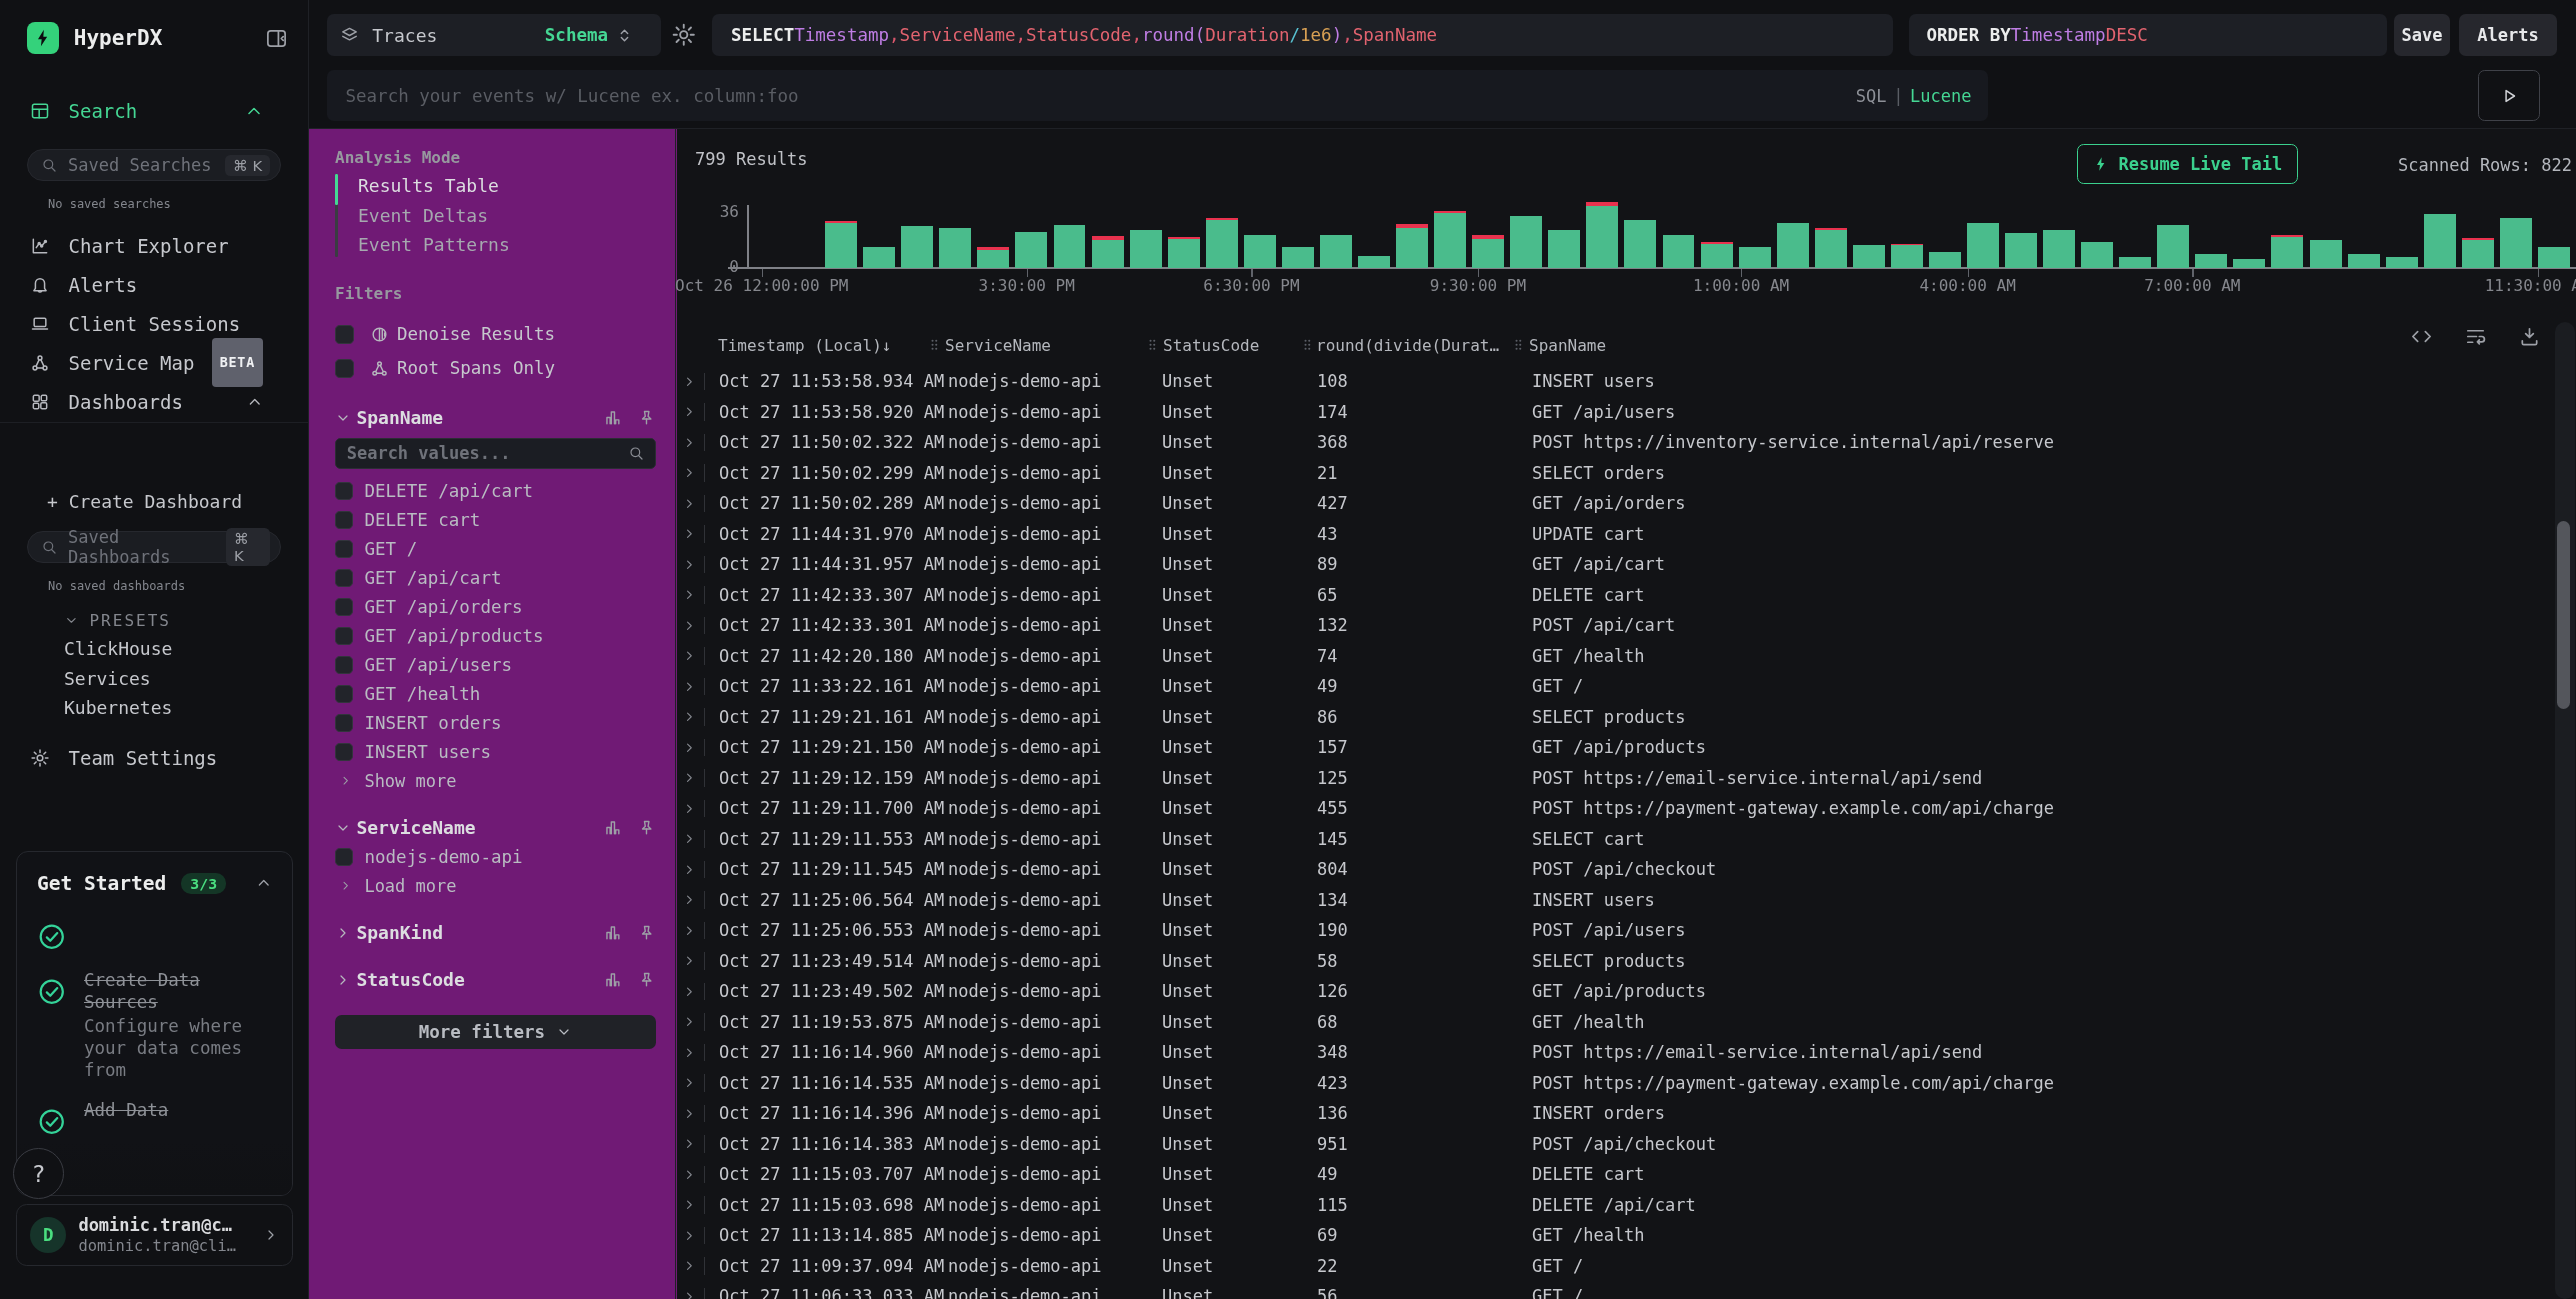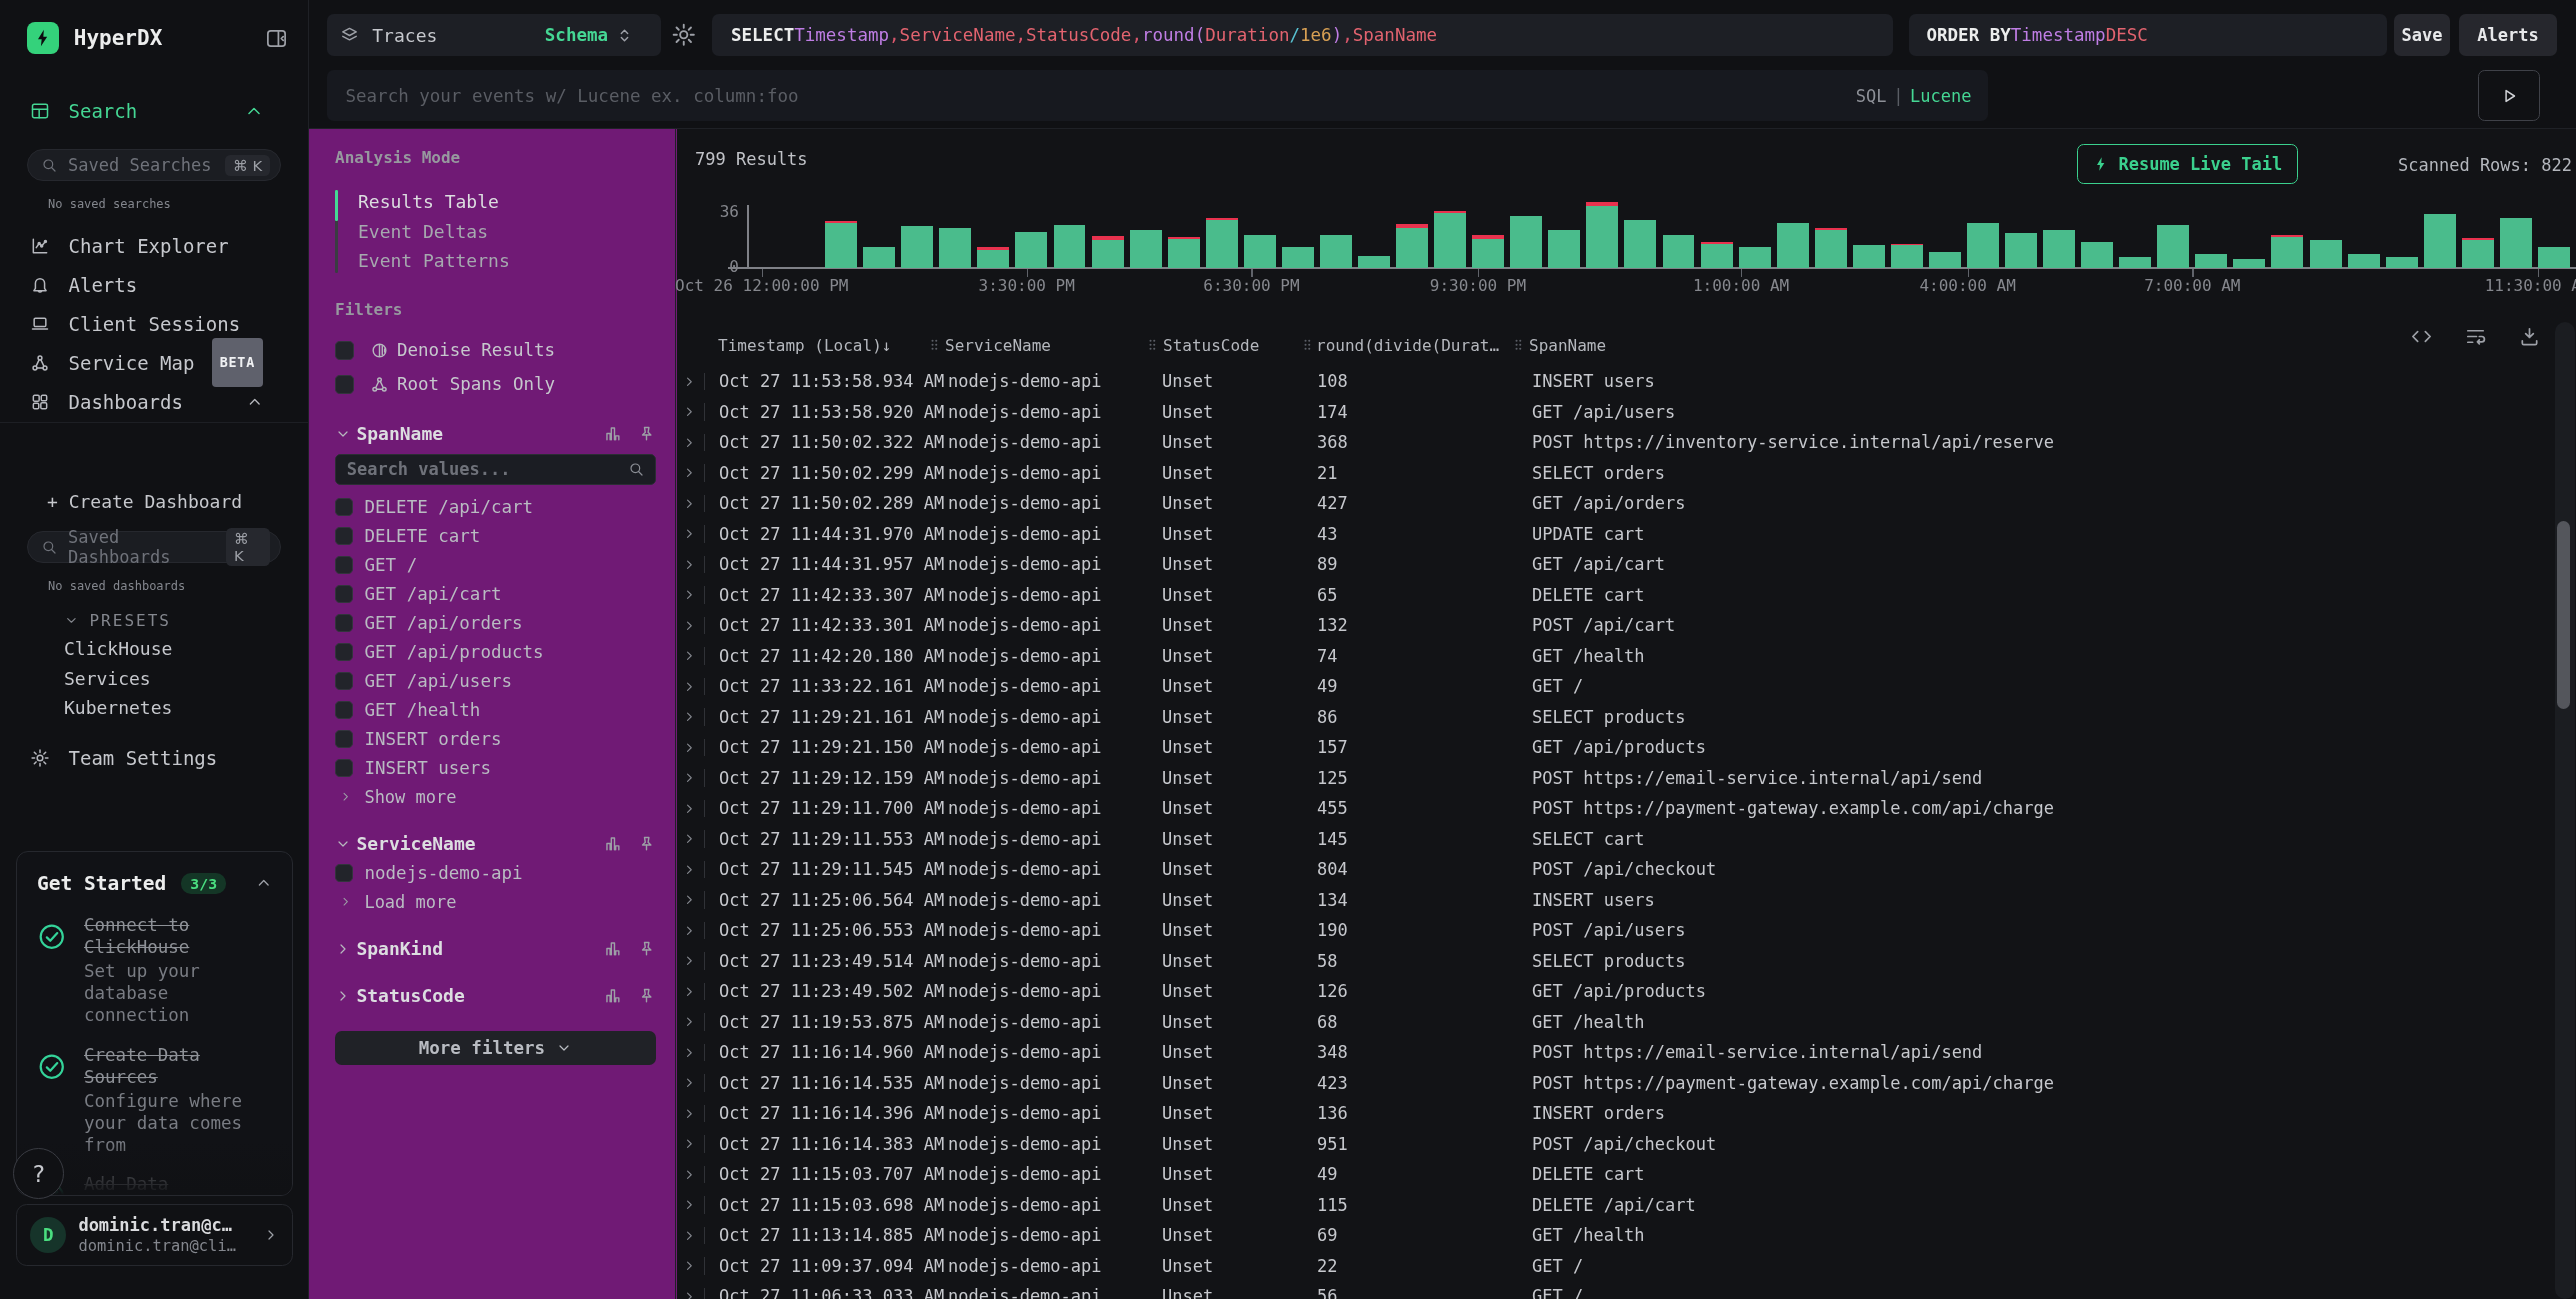--- a/index.html
+++ b/index.html
@@ -81,21 +81,21 @@
 #lang-sql{color:#8d9097}
 #lang-div{color:#5a5d64;margin:0 6.7px}
 #lang-lucene{color:#45d794}
 #date-box{left:1693px;top:70px;width:451px;height:51px;background:#17191f;border-radius:6.7px;display:flex;align-items:center;padding:0 14.8px;position:absolute}
 #date-box .icn{width:19px;height:19px;color:#9da0a7;margin-right:13.4px}
 #date-text{font-size:17.5px;color:#c3c5ca;white-space:nowrap}
 #play-btn{position:absolute;left:2169px;top:70px;width:62px;height:51px;border:1.3px solid #3f4148;border-radius:6.7px;display:flex;align-items:center;justify-content:center;color:#d0d2d6}
 #play-btn .icn{width:20px;height:20px}
 
 #filter-panel{position:absolute;left:309px;top:129px;bottom:0;width:367px;border-right:1.3px solid #1f2126;padding:19px 19.5px 0 26px;overflow:hidden}
-.section-label{font-weight:bold;font-size:16px;color:#97999f;margin-bottom:20px}
+.section-label{font-weight:bold;font-size:16px;color:#97999f;margin-bottom:4px}
 #modes{position:relative;padding-left:23px;margin-bottom:24px}
 #modes-rail{position:absolute;left:0;top:2.7px;bottom:2.7px;width:2.7px;background:#3a3c42;border-radius:1.3px}
 #modes-rail-fill{position:absolute;left:0;top:2.7px;width:2.7px;height:31px;background:#45d794;border-radius:1.3px;z-index:1}
 .mode-item{height:29.5px;line-height:29.5px;font-size:18px;color:#a6a9af}
 .mode-item.active{color:#dcdde0}
 .toggle-row{display:flex;align-items:center;height:34px}
 .cbx{width:19px;height:19px;border-radius:4.7px;background:#22242a;border:0.7px solid #32343c;flex:none}
 .toggle-row .ticn{width:19px;height:19px;color:#b6b8be;margin-left:16px}
 .toggle-label{margin-left:8px;font-size:17.5px;color:#c6c8cd}
 .fgroup{margin-top:17.5px}
@@ -310,24 +310,20 @@
           </span>
       </div>
       <div id="gs-steps">
           <div class="gs-step">
             <span class="icn gs-check" style="width: 29.5px; height: 29.5px;">
               <svg viewBox="0 0 24 24" fill="none" stroke="currentColor" stroke-width="1.8" stroke-linecap="round" stroke-linejoin="round">
                 <circle cx="12" cy="12" r="9"></circle>
                 <path d="M8 12.5l2.8 2.8L16.5 9"></path>
               </svg>
             </span>
-            <div class="gs-texts">
-              <div class="gs-step-title">Connect to ClickHouse</div>
-              <div class="gs-step-desc">Set up your database connection</div>
-            </div>
           </div>
           <div class="gs-step">
             <span class="icn gs-check" style="width: 29.5px; height: 29.5px;">
               <svg viewBox="0 0 24 24" fill="none" stroke="currentColor" stroke-width="1.8" stroke-linecap="round" stroke-linejoin="round">
                 <circle cx="12" cy="12" r="9"></circle>
                 <path d="M8 12.5l2.8 2.8L16.5 9"></path>
               </svg>
             </span>
             <div class="gs-texts">
               <div class="gs-step-title">Create Data Sources</div>

